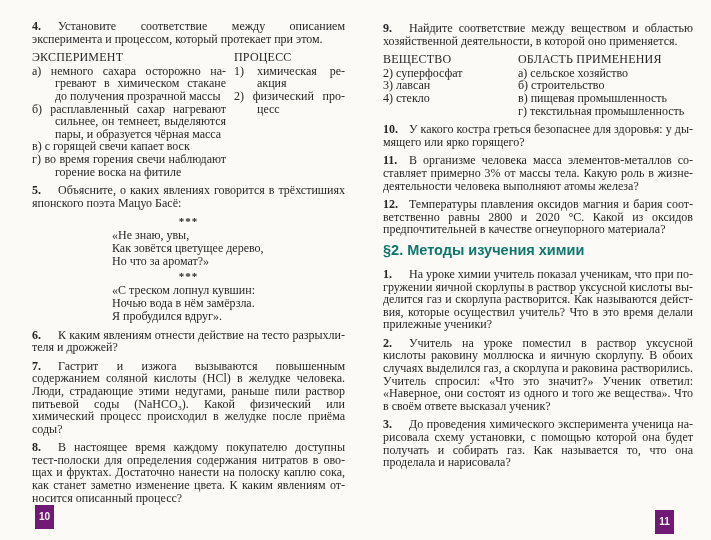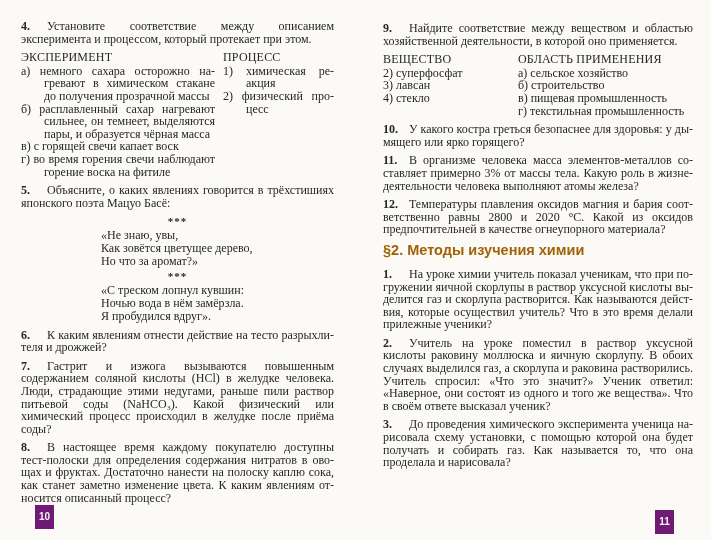--- a/index.html
+++ b/index.html
@@ -7,38 +7,38 @@
     position:relative;
     width:711px;height:540px;
     background:#fbfaf7;
     overflow:hidden;
     color:#262626;
     font-family:"Liberation Serif","DejaVu Serif",serif;
     font-size:12px;
     line-height:12.6px;
   }
   .page{position:absolute;top:20px;}
-  .page-left{left:21px;width:313px;}
+  .page-left{left:32px;width:313px;}
   .page-right{left:383px;width:310px;top:22px;}
   p.q{margin:0 0 6px 0;text-align:justify;}
   .qnum{font-weight:700;display:inline-block;min-width:26px;}
   .match{display:flex;margin:0 0 6px 0;}
   .match .col1{width:194px;margin-right:8px;flex:none;}
   .match .col2{flex:1;min-width:0;}
   .match-right .col1{width:127px;margin-right:8px;flex:none;}
   .mhead{margin:0 0 1px 0;letter-spacing:.2px;}
   .li{padding-left:23px;text-indent:-23px;text-align:justify;margin:0;}
   .lbl{display:inline;}
   .sep{text-align:center;font-weight:700;font-size:11px;line-height:12px;margin:3px 0 2px 0;letter-spacing:1px;}
   .poem{margin-left:80px;margin-bottom:2px;}
   .poem div{line-height:12.7px;}
   .section-head{
     font-family:"Liberation Sans","DejaVu Sans",sans-serif;
     font-weight:700;font-size:14.5px;line-height:16px;
-    margin:4px 0 10px 0;color:#a16207;
+    margin:4px 0 10px 0;color:#0f766e;
   }
   .pagebox{
     position:absolute;width:19px;height:24px;
     background:#701a75;color:#f5f5f5;
     font-family:"Liberation Sans","DejaVu Sans",sans-serif;
     font-weight:700;font-size:10px;
     display:flex;align-items:center;justify-content:center;
   }
   .pagebox-left{left:35px;top:505px;}
   .pagebox-right{left:655px;top:510px;}

